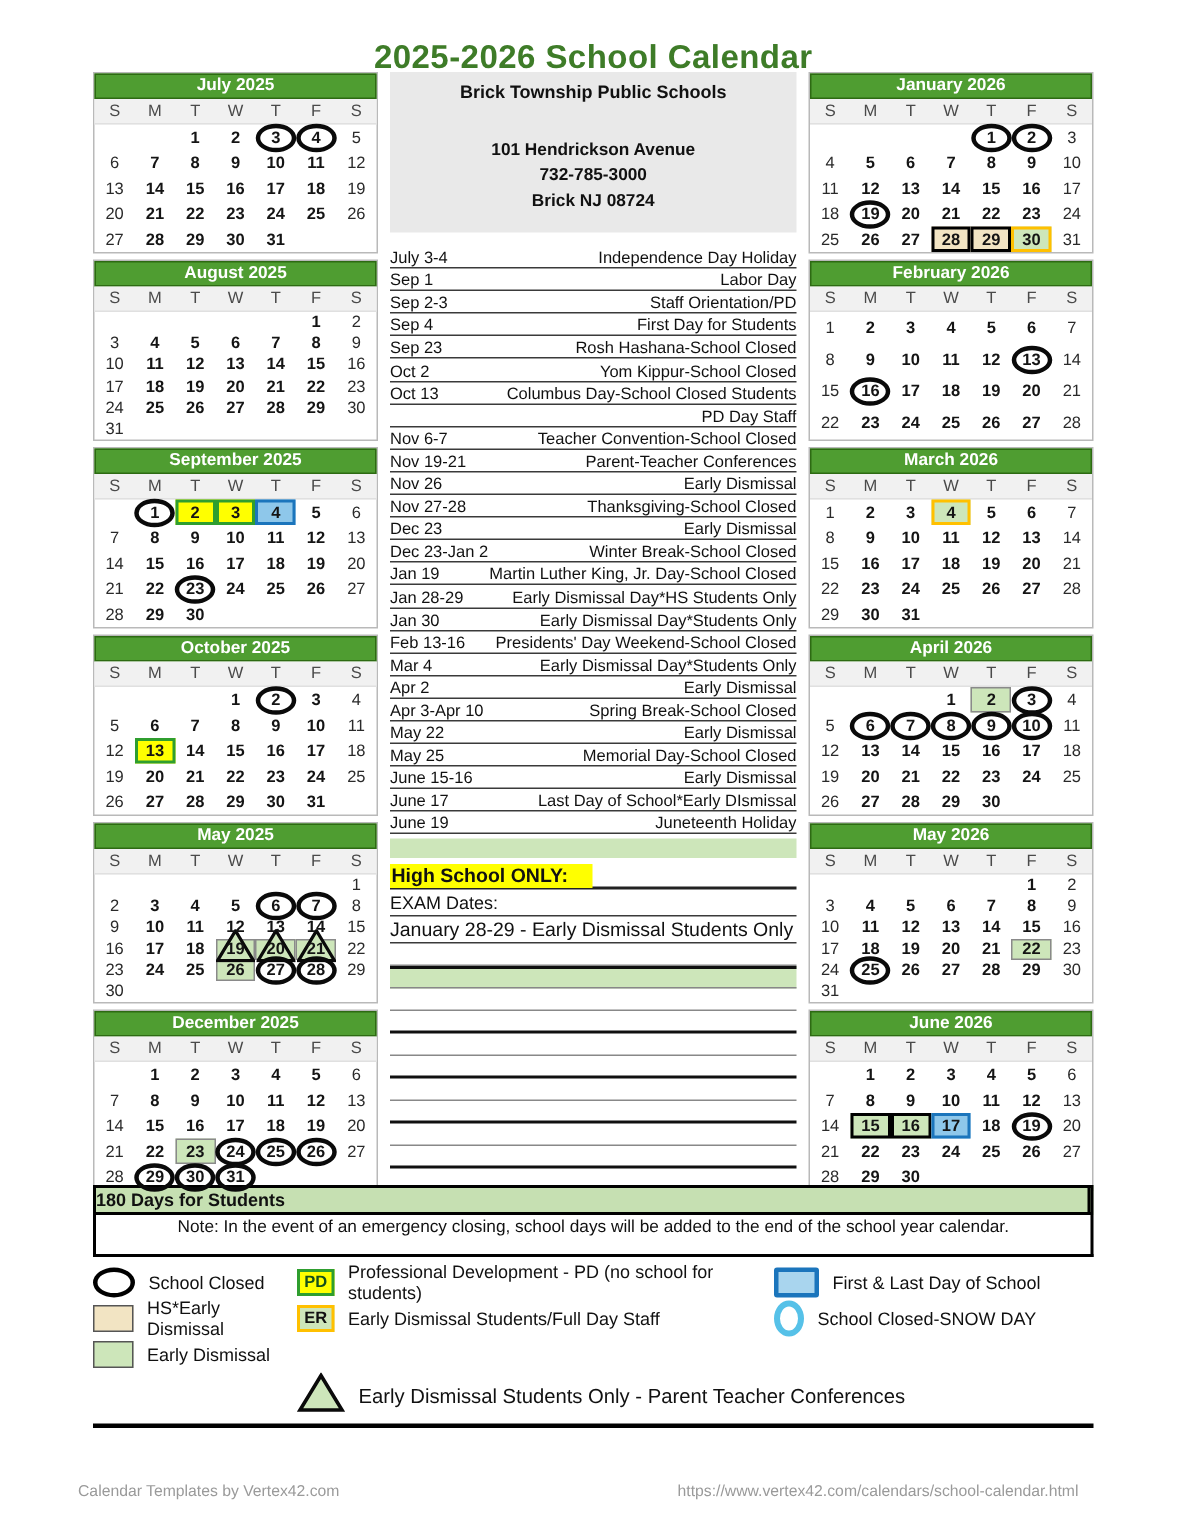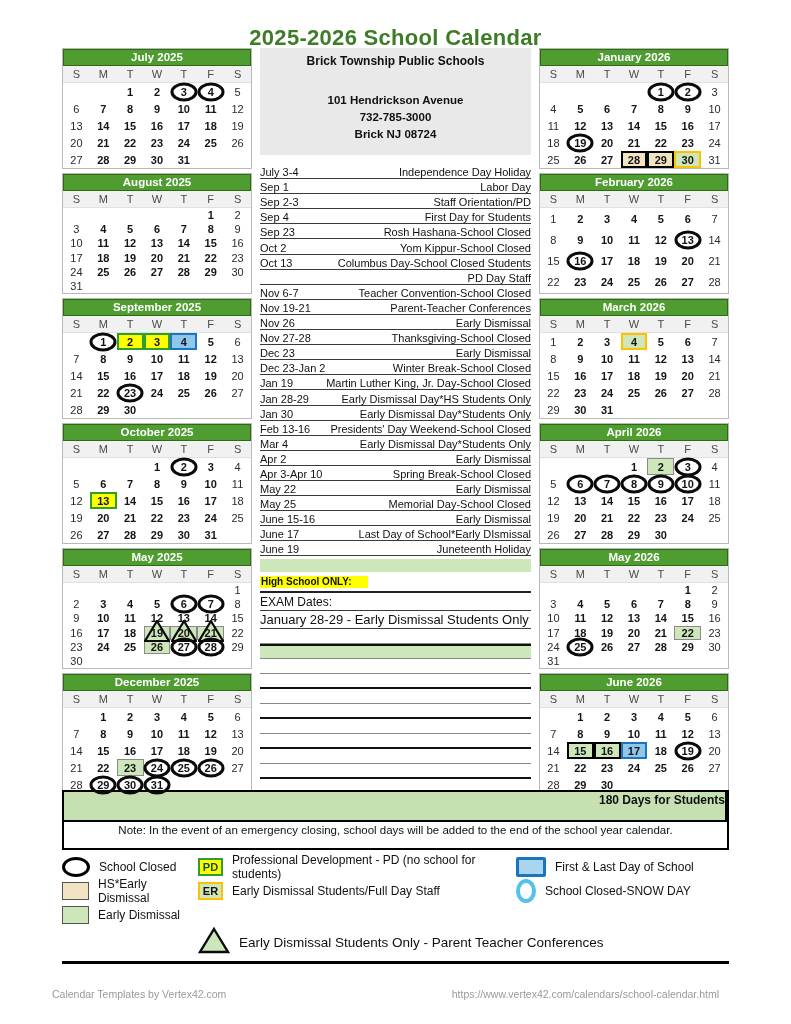--- a/index.html
+++ b/index.html
@@ -38,34 +38,34 @@
   
   .info-box{background:#e9e9e9;text-align:center;padding:6px 4px 12px;margin-bottom:9px}
   .info-name{font-weight:bold;font-size:12px;margin-bottom:24px}
   .info-line{font-weight:bold;font-size:11.5px;line-height:17px}
   .events{display:flex;flex-direction:column}
   .ev{display:flex;justify-content:space-between;align-items:flex-end;
     font-size:11px;height:15.1px;border-bottom:1.5px solid #3a3a3a;overflow:hidden}
   .ev .d{white-space:nowrap;padding-right:4px}
   .ev .t{text-align:center;white-space:nowrap}
   .row-green{height:13px;background:#cde6ba;margin-top:3px}
-  .row-hsonly{font-size:10px;font-weight:bold;border-bottom:2px solid #222;
+  .row-hsonly{font-size:13px;font-weight:bold;border-bottom:2px solid #222;
     padding-top:4px;height:21px}
   .row-hsonly span{background:#ffff00;padding:0 16px 1px 1px}
   .row-exam{font-size:12px;font-weight:normal;border-bottom:1.5px solid #3a3a3a;
     height:18px;line-height:18px}
   .row-examtext{font-size:13px;border-bottom:1.5px solid #3a3a3a;height:18px;line-height:18px}
   .blank{height:15px;border-bottom:1px solid #888}
   .blank.h{border-bottom:2px solid #101010}
   .blank.g{background:#cde6ba;height:15px;border-top:2px solid #101010;border-bottom:1px solid #888}
 
   
   .bottom{position:absolute;left:62px;top:790px;width:667px}
   .days-bar{display:flex;background:#c6e0b2;border:2px solid #000;font-weight:bold;
-    font-size:12px;height:32px;line-height:16px;text-align:right}
+    font-size:12px;height:20px;line-height:16px;text-align:left}
   .days-bar .a{flex:1.55;border-right:2px solid #000}
   .days-bar .b{flex:1}
   .note-row{border:2px solid #000;border-top:none;background:#fff;text-align:center;
     font-size:11.5px;height:28px;line-height:16px}
   .legend-grid{display:grid;grid-template-columns:136px 318px 1fr;
     padding:5px 0 4px;border-bottom:3px solid #000;row-gap:1px}
   .litem{display:flex;align-items:center;gap:9px;font-size:12px;height:23px}
   .litem.big{font-size:13.5px;height:30px}
   .sw{flex:none}
   .sw-oval{width:28px;height:20px;border:3.5px solid #000;border-radius:50%}

